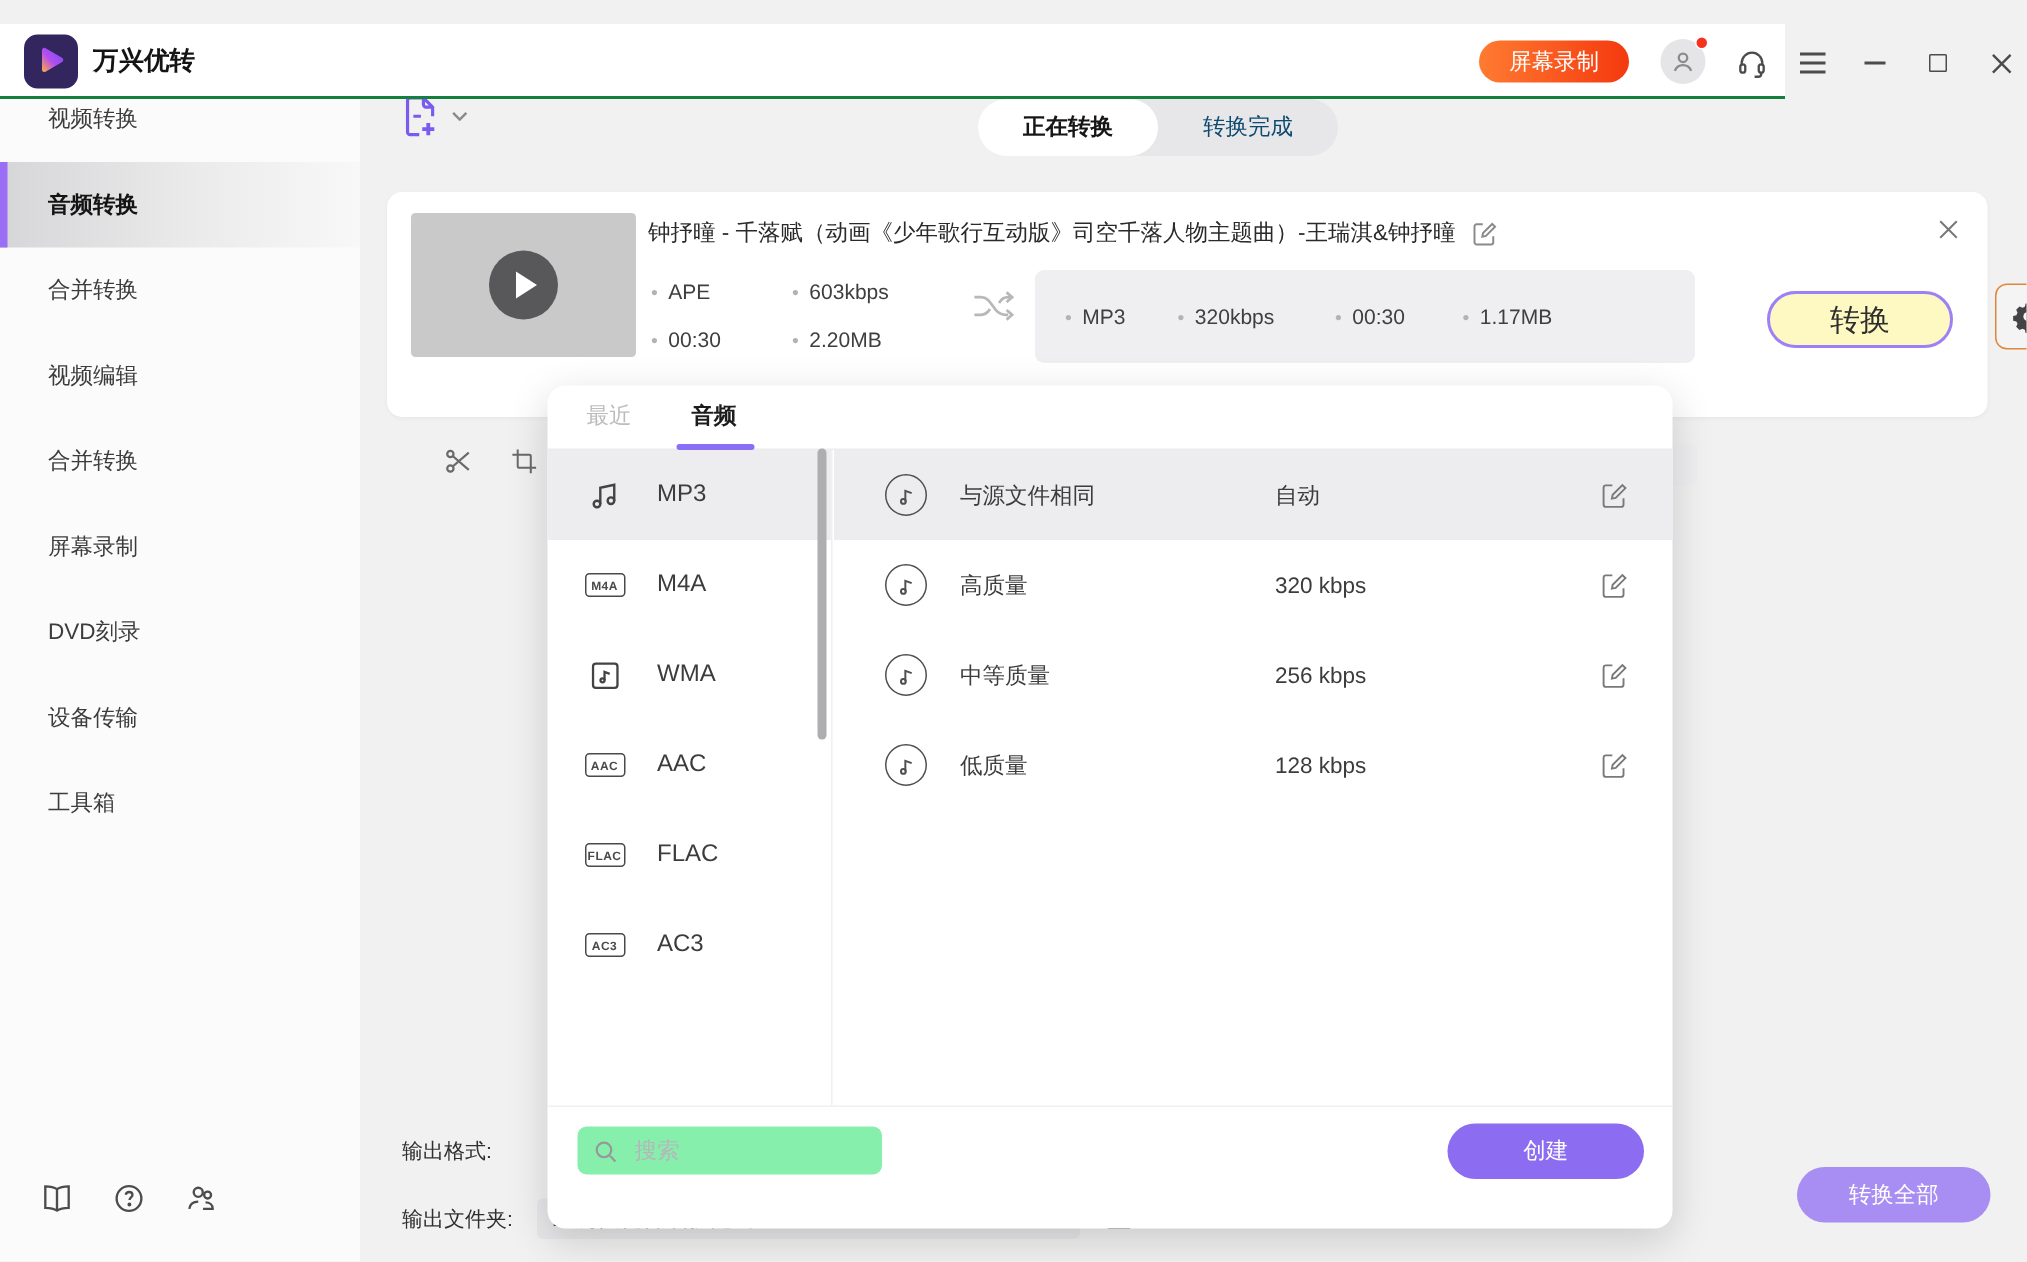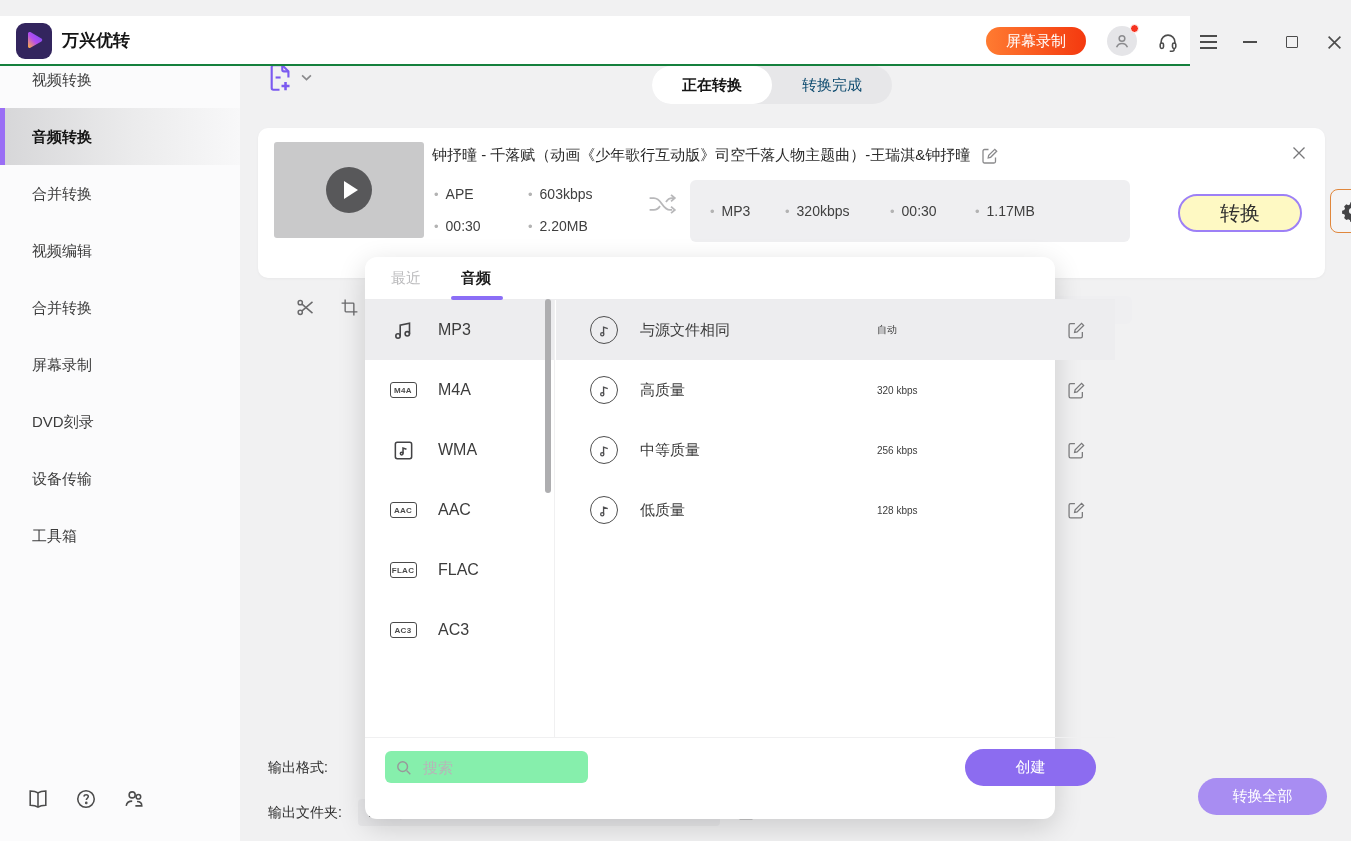--- a/index.html
+++ b/index.html
@@ -93,21 +93,21 @@
   .folder-select { position:absolute; left:118px; top:748px; width:362px; height:27px;
     background:#e8e8ea; border-radius:4px; display:flex; align-items:center; padding:0 10px;
     font-size:14px; color:#3f3f3f; cursor:pointer; }
   .folder-select .chev { margin-left:auto; }
   .folder-open-btn { position:absolute; left:494px; top:749px; width:24px; height:24px; cursor:pointer;
     display:flex; align-items:center; justify-content:center; }
   .convert-all-btn { position:absolute; left:958px; top:727px; width:129px; height:37px; border-radius:19px;
     background:#a88df2; color:#fff; font-size:15px; display:flex; align-items:center; justify-content:center; cursor:pointer; }
 
   
-  .popup { position:absolute; left:365px; top:257px; width:690px; height:562px; background:#fff;
+  .popup { position:absolute; left:365px; top:257px; width:750px; height:562px; background:#fff;
     border-radius:12px; box-shadow:0 8px 28px rgba(0,0,0,.16); z-index:15; }
   .popup-header { position:absolute; left:0; top:0; width:750px; height:43px; border-bottom:1px solid #ececee; }
   .ptab { position:absolute; top:0; height:42px; line-height:42px; font-size:15px; cursor:pointer; }
   .ptab-recent { left:26px; color:#bcbcbe; }
   .ptab-audio { left:96px; color:#1c1c1c; font-weight:700; }
   .ptab-underline { position:absolute; left:86px; top:39px; width:52px; height:4px; border-radius:2px; background:#8b6ef6; }
   .format-col { position:absolute; left:0; top:43px; width:190px; height:437px; border-right:1px solid #f0f0f1; }
   .format-item { position:relative; height:60px; display:flex; align-items:center; padding-left:25px; gap:22px;
     font-size:16px; color:#3c3c3c; cursor:pointer; }
   .format-item.selected { background:#ededef; }
@@ -116,21 +116,21 @@
     font-size:8px; font-weight:700; color:#4a4a4a; display:flex; align-items:center; justify-content:center;
     padding:0 2px; letter-spacing:.3px; }
   .scrollbar-thumb { position:absolute; left:180px; top:42px; width:6px; height:194px; border-radius:3px;
     background:#aeaeb0; cursor:pointer; }
   .quality-col { position:absolute; left:191px; top:43px; width:559px; }
   .quality-row { position:relative; height:60px; display:flex; align-items:center; cursor:pointer; }
   .quality-row.selected { background:#ededef; }
   .q-icon { margin-left:34px; width:28px; height:28px; border:1.5px solid #4f4f4f; border-radius:50%;
     display:flex; align-items:center; justify-content:center; flex:0 0 auto; }
   .q-name { margin-left:22px; font-size:15px; color:#3c3c3c; width:210px; }
-  .q-value { font-size:10px; color:#3c3c3c; width:170px;margin-left:27px; }
+  .q-value { font-size:15px; color:#3c3c3c; width:170px; }
   .q-edit { margin-left:auto; margin-right:30px; width:17px; height:17px; cursor:pointer; }
   .popup-footer { position:absolute; left:0; top:480px; width:750px; height:82px; border-top:1px solid #f0f0f1; }
   .search-box { position:absolute; left:20px; top:13px; width:203px; height:32px; background:#86efac;
     border-radius:6px; display:flex; align-items:center; padding:0 10px; gap:9px; }
   .search-box input { border:none; outline:none; background:transparent; font-size:15px; color:#3c3c3c; width:140px;
     font-family:"Liberation Sans","DejaVu Sans",sans-serif; }
   .search-box input::placeholder { color:#b6b6b8; }
   .create-btn { position:absolute; left:600px; top:11px; width:131px; height:37px; border-radius:19px;
     background:#8c6cf0; color:#fff; font-size:15px; display:flex; align-items:center; justify-content:center; cursor:pointer; }
 

